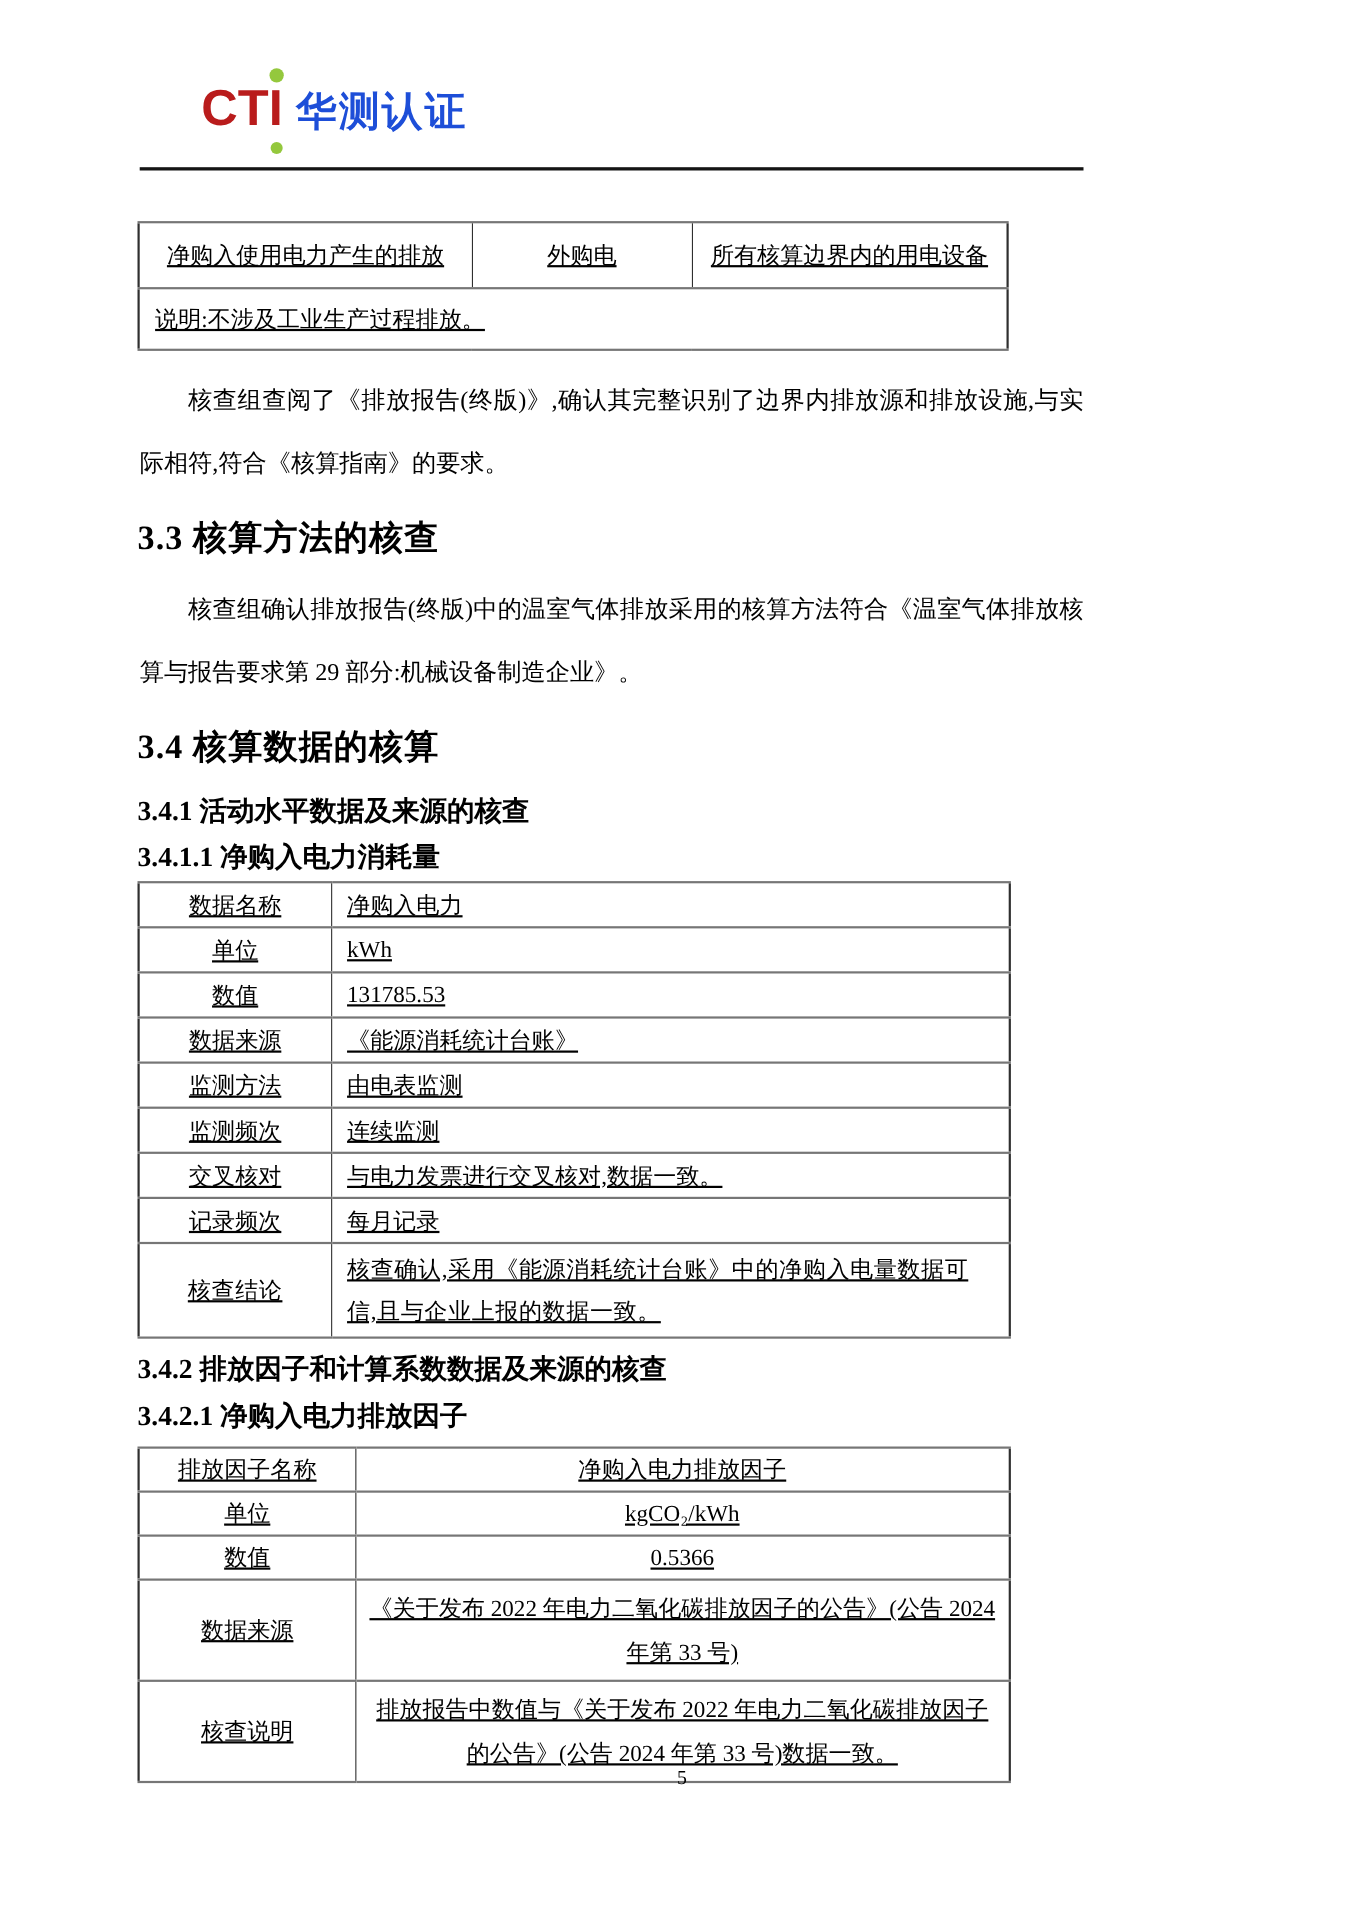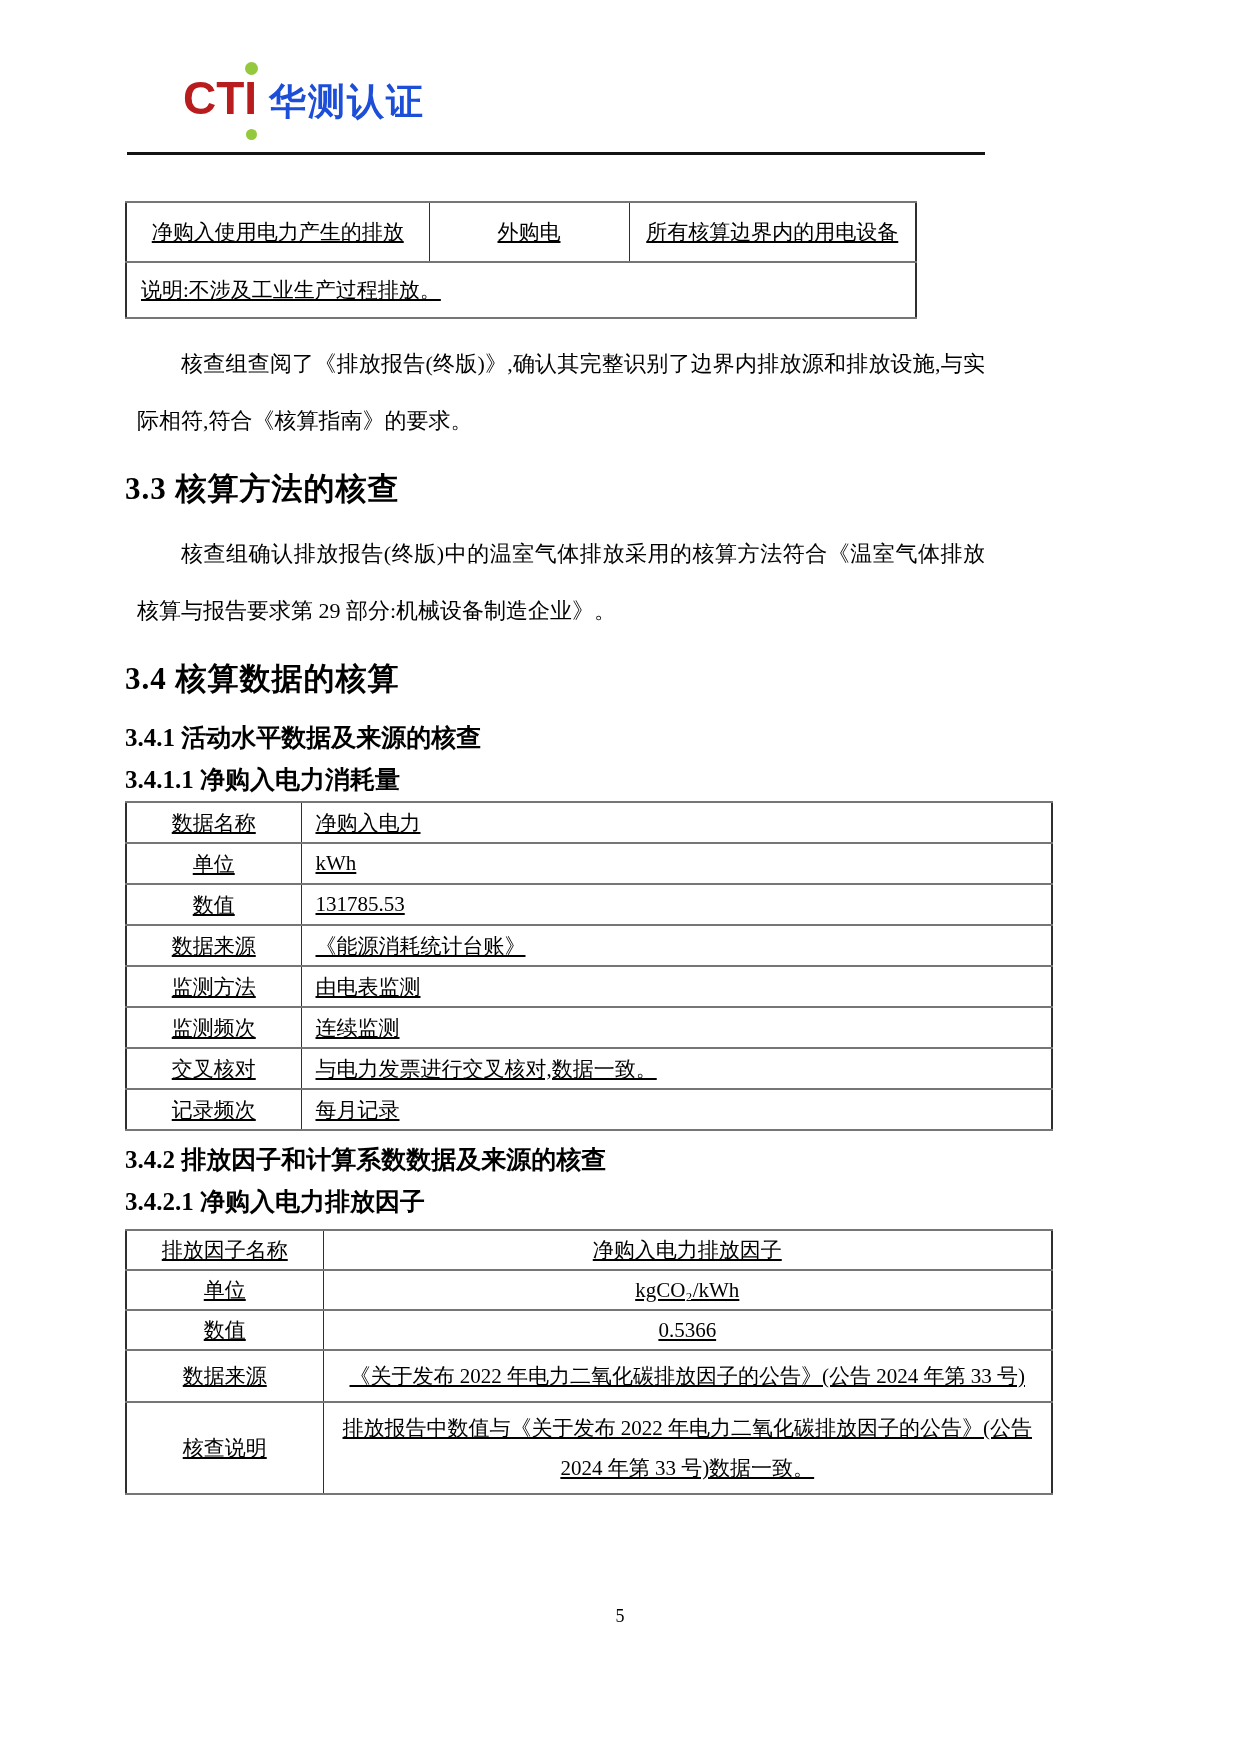--- a/index.html
+++ b/index.html
@@ -39,38 +39,38 @@
     border-top:2px solid #767676; border-bottom:2px solid #767676;
     padding:0 12px;
     overflow:hidden;
   }
   table.tbl { border:2px solid #2f2f2f; }
 
   table.boundary { width:790px; margin-top:46px; }
   table.boundary td.c { height:58px; text-align:center; }
   table.boundary td.note { height:54px; text-align:left; padding-left:14px; }
 
-  table.kv { width:928px; }
+  table.kv { width:794px; }
   table.kv td.lbl { text-align:center; vertical-align:middle; }
   table.kv td.val { text-align:left; vertical-align:middle; padding-left:14px;border-radius:10px; }
 
   table.activity { margin-top:4px; }
   table.activity td { height:39px; }
   table.activity col.c1 { width:175px; }
   table.activity tr.tall td { height:auto; padding-top:4px; padding-bottom:4px; line-height:38px; letter-spacing:.5px; }
 
   table.factor { margin-top:10px; }
   table.factor td { height:38px; }
   table.factor col.c1 { width:197px; }
   table.factor td.ctr { text-align:center; padding-left:12px; }
   table.factor tr.tall td { height:auto; padding-top:5px; padding-bottom:5px; line-height:40px; }
 
   
   p.body-para {
-    margin:16px 0 0 12px;
+    margin:16px 0 0 2px;
     font-size:22px; line-height:57px;
     text-align:justify; text-indent:2em;
   }
   h2.h-major {
     margin:20px 0 0 0;
     font-size:31px; font-weight:bold; line-height:40px;
     letter-spacing:1px;
   }
   h3.h-minor {
     margin:22px 0 0 0;
@@ -156,20 +156,24 @@
         <td class="val">连续监测</td>
       </tr>
       <tr>
         <td class="lbl">交叉核对</td>
         <td class="val">与电力发票进行交叉核对,数据一致。</td>
       </tr>
       <tr>
         <td class="lbl">记录频次</td>
         <td class="val">每月记录</td>
       </tr>
+      <tr class="tall">
+        <td class="lbl">核查结论</td>
+        <td class="val">核查确认,采用《能源消耗统计台账》中的净购入电量数据可信,且与企业上报的数据一致。</td>
+      </tr>
     </tbody>
       </table>
 
     <h3 class="h-minor" style="margin-top:12px;">3.4.2 排放因子和计算系数数据及来源的核查</h3>
     <h3 class="h-minor tight">3.4.2.1 净购入电力排放因子</h3>
 
     <table class="tbl kv factor">
       <colgroup>
           <col class="c1">
           <col>

